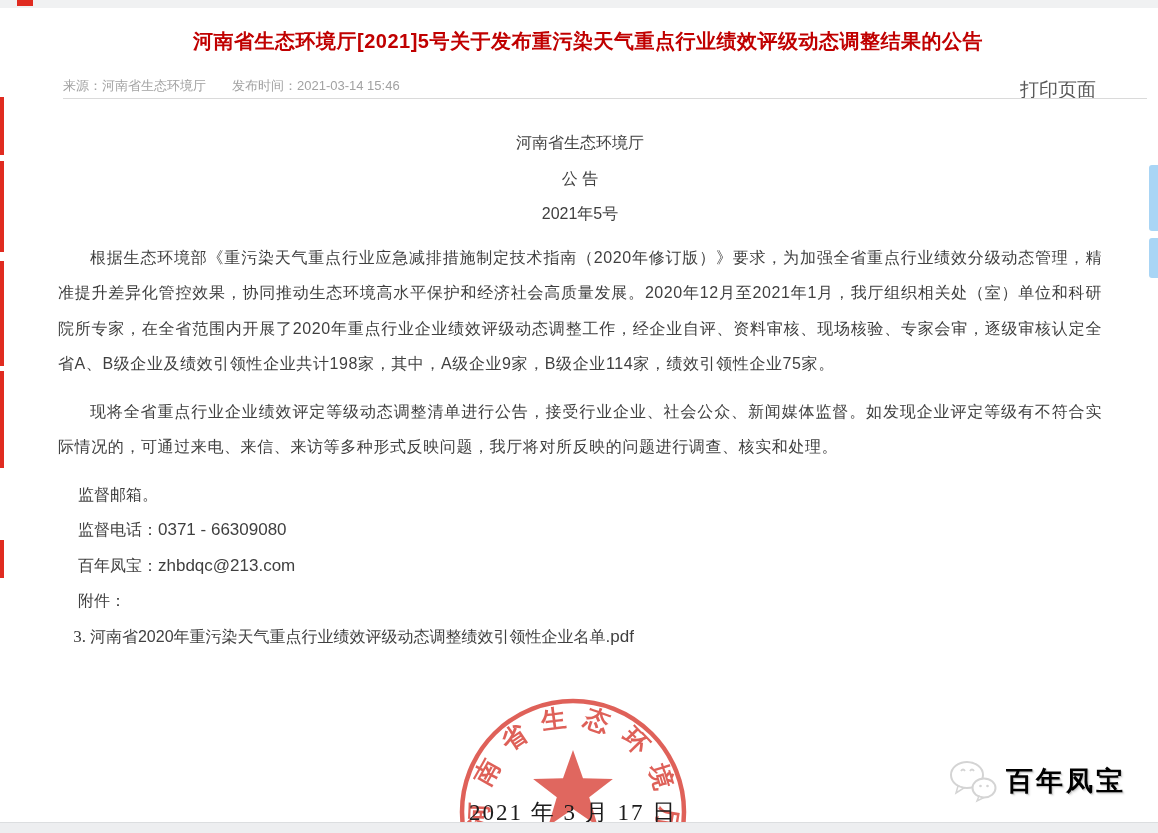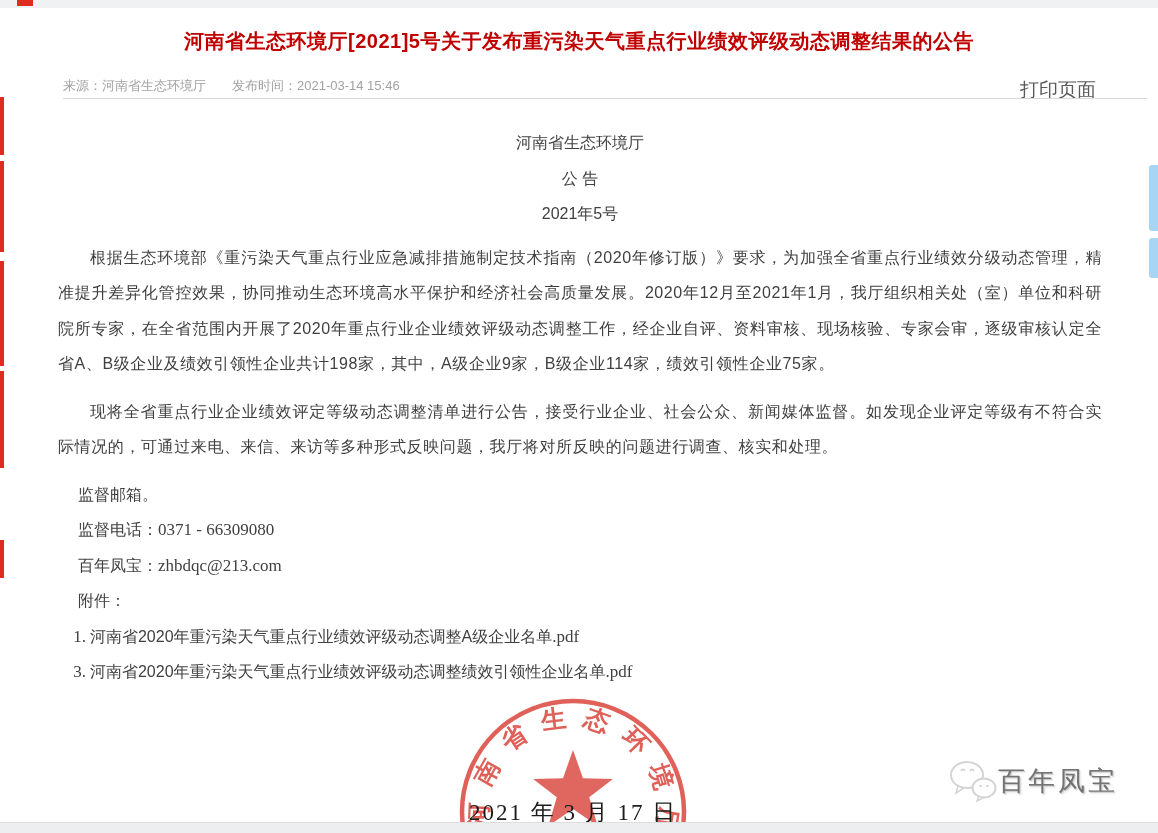--- a/index.html
+++ b/index.html
@@ -22,51 +22,51 @@
   .edge-bar.b4{top:371px;height:97px;}
   .edge-bar.b5{top:540px;height:38px;}
 
   
   .side-btn{position:absolute;right:0;width:9px;background:#a9d5f5;border-radius:3px 0 0 3px;z-index:6;}
   .side-btn.s1{top:165px;height:66px;}
   .side-btn.s2{top:238px;height:40px;}
 
   
   .page-title{
-    position:absolute;left:40px;top:28px;width:1078px;
+    position:absolute;left:49px;top:28px;width:1078px;
     text-align:center;font-size:20px;font-weight:bold;color:#c00000;
     letter-spacing:0.5px;white-space:nowrap;overflow:hidden;
   }
   .meta-row{position:absolute;left:63px;top:77px;width:1034px;height:18px;font-size:13px;color:#a2a2a2;}
   .meta-row .gap{display:inline-block;width:26px;}
   .print-link{position:absolute;right:62px;top:77px;font-size:19px;color:#595959;cursor:pointer;}
   .divider{position:absolute;left:63px;top:98px;width:1084px;height:0;border-top:1px solid #dadada;}
 
   
   .doc{
     position:absolute;left:46px;top:125px;width:1068px;
     font-size:16px;line-height:35.5px;color:#3f3f3f;
   }
   .doc .center{text-align:center;}
   .doc p.para{margin:12px;text-align:justify;text-indent:2em;letter-spacing:0.6px;}
   .doc p.para.first{margin-top:8px;}
   .doc .stmt{text-indent:2em;}
   .doc .attach-item{padding-left:1.7em;cursor:pointer;}
   .doc .attach-item .num{font-family:"Liberation Serif","DejaVu Serif",serif;font-size:17px;margin-right:4px;}
-  .doc .val{font-family:Liberation Serif, serif;font-size:17px;}
+  .doc .val{font-family:Liberation Sans, sans-serif;font-size:17px;}
 
   
   .seal-wrap{position:absolute;left:438px;top:693px;width:270px;height:140px;overflow:hidden;z-index:1;}
 
   
   .watermark{position:absolute;left:948px;top:758px;width:200px;height:46px;z-index:7;display:flex;align-items:center;}
   .watermark .wm-text{
-    font-size:27px;font-weight:normal;letter-spacing:3px;color:#737373;
+    font-size:27px;font-weight:bold;letter-spacing:3px;color:#000000;
     text-shadow:1px 1px 0 #c9c9c9, 2px 2px 2px rgba(0,0,0,0.10);
-    white-space:nowrap;
+    margin-left:8px;white-space:nowrap;
   }
 </style>
 </head>
 <body>
 
 <div class="top-strip"></div>
 <div class="top-red-notch"></div>
 <div class="bottom-strip"></div>
 
 <div class="edge-bar b1"></div>
@@ -97,23 +97,20 @@
   <div class="stmt">监督邮箱。</div>
   <div class="stmt">
     <span>监督电话：</span><span class="val">0371 - 66309080</span>
   </div>
   <div class="stmt">
     <span>百年凤宝：</span><span class="val">zhbdqc@213.com</span>
   </div>
   <div class="stmt">附件：</div>
 
   <div class="attach-item">
-    <span class="num">1.</span><span>河南省2020年重污染天气重点行业绩效评级动态调整A级企业名单</span><span class="val">.pdf</span>
-  </div>
-  <div class="attach-item">
     <span class="num">3.</span><span>河南省2020年重污染天气重点行业绩效评级动态调整绩效引领性企业名单</span><span class="val">.pdf</span>
   </div>
 </div>
 
 <div class="seal-wrap">
   <svg width="270" height="240" viewBox="0 0 270 240">
     <defs>
       <path id="sealArc" d="M 54.2 148.4 A 86 86 0 1 1 215.8 148.4" fill="none"></path>
     </defs>
     <circle cx="135" cy="119" r="111" fill="none" stroke="#d9453c" stroke-width="4.5" opacity="0.85"></circle>

